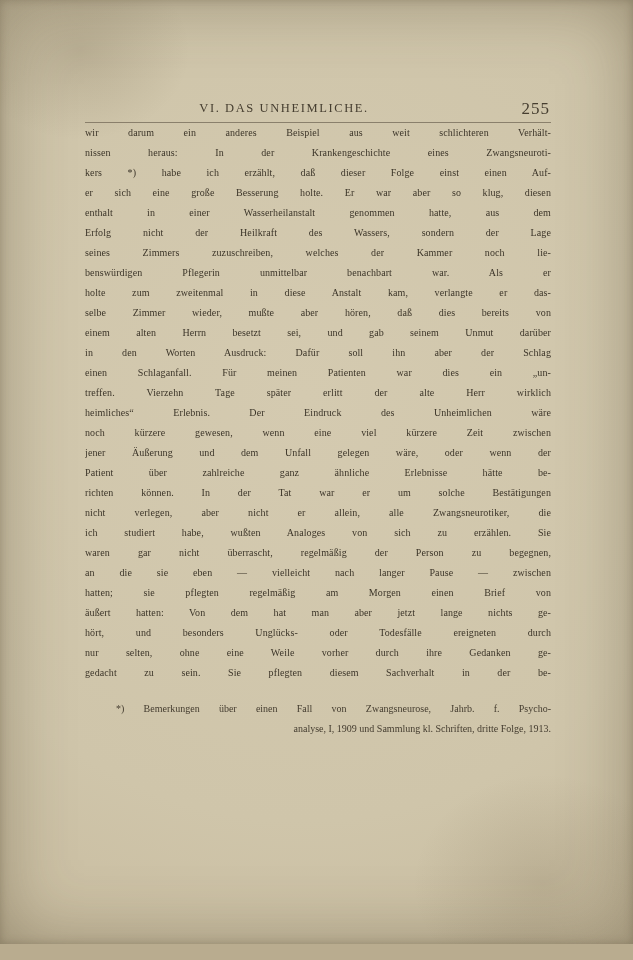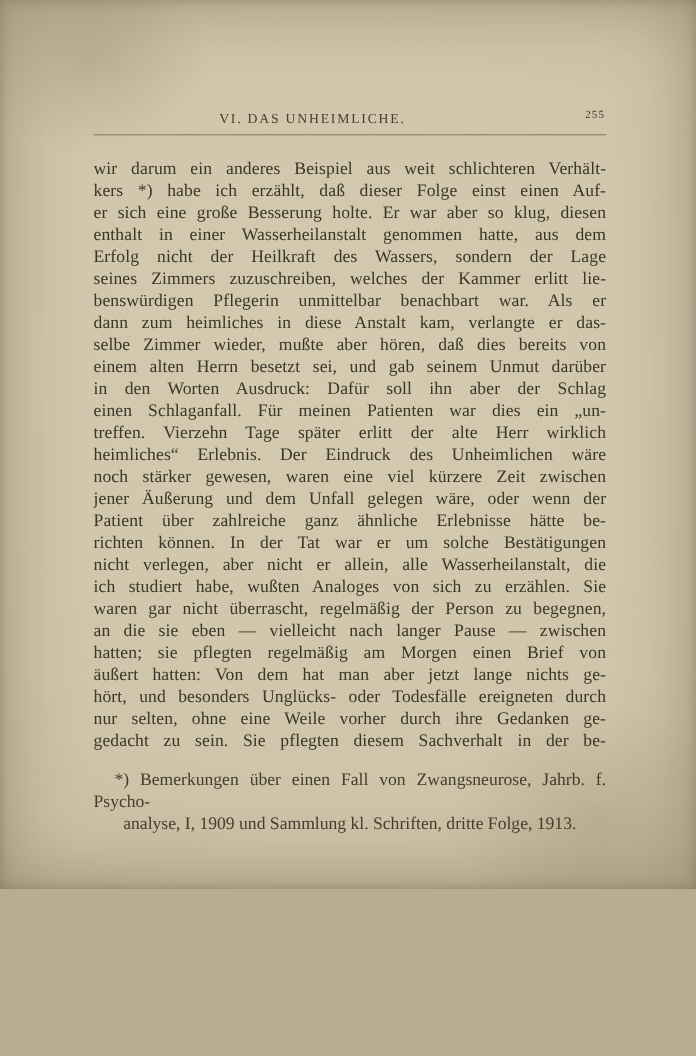--- a/index.html
+++ b/index.html
@@ -4,21 +4,21 @@
 <style>
   html, body { margin: 0; padding: 0; }
   body {
     width: 633px; height: 960px;
     background: #b9ac8f;
     font-family: "Liberation Serif", serif;
     overflow: hidden;
   }
   .page {
     position: relative;
-    width: 633px; height: 808px;
+    width: 633px; height: 944px;
     background:
       radial-gradient(ellipse 130% 90% at 48% 42%, #d4cab0 0%, #cfc5aa 50%, #c6b99c 82%, #b3a586 100%);
     box-shadow:
       inset 0 0 70px rgba(72, 60, 38, 0.38),
       inset 0 0 10px rgba(72, 60, 38, 0.28);
     overflow: hidden;
   }
   .smudge {
     position: absolute;
     pointer-events: none;
@@ -45,50 +45,50 @@
     letter-spacing: 1.6px;
   }
   .running-title {
     display: block;
     text-align: center;
     padding-right: 68px;
   }
   .page-number {
     position: absolute;
     right: 1px; top: -2px;
-    font-size: 10px;
+    font-size: 17px;
     letter-spacing: 1px;
   }
   .rule {
     height: 1px;
     background: #7e7360;
     opacity: 0.85;
     margin-top: 4px;
   }
   .body-text {
-    margin-top: 21px;
-    font-size: 16px;
+    font-size: 10px;
     line-height: 20px;
     color: #3c3529;
     letter-spacing: 0.1px;
     font-family: Liberation Serif, serif;
   }
   .body-text .line {
     height: 20px;
     overflow: hidden;
     text-align: justify;
     text-align-last: justify;
   }
   .footnote {
     margin-top: 16px;
-    font-size: 16px;
+    font-size: 10px;
     line-height: 20px;
     color: #443c2f;
+    margin-left: 12px;
   }
-  .footnote .line { text-align: center; }
+  .footnote .line { text-align: right; }
   .footnote .line:first-child {
     text-indent: 19px;
     text-align: justify;
     text-align-last: justify;
   }
 </style>
 </head>
 <body>
 
 <div class="page">
@@ -99,38 +99,39 @@
 
     <div class="header">
       <span class="running-title">VI. DAS UNHEIMLICHE.</span>
       <span class="page-number">255</span>
     </div>
 
     <div class="rule"></div>
 
     <div class="body-text">
         <div class="line">wir darum ein anderes Beispiel aus weit schlichteren Verhält-</div>
+        <div class="line">nissen heraus: In der Krankengeschichte eines Zwangsneuroti-</div>
         <div class="line">kers *) habe ich erzählt, daß dieser Folge einst einen Auf-</div>
         <div class="line">er sich eine große Besserung holte. Er war aber so klug, diesen</div>
         <div class="line">enthalt in einer Wasserheilanstalt genommen hatte, aus dem</div>
         <div class="line">Erfolg nicht der Heilkraft des Wassers, sondern der Lage</div>
-        <div class="line">seines Zimmers zuzuschreiben, welches der Kammer erlitt lie-</div>
+        <div class="line">seines Zimmers zuzuschreiben, welches der Kammer noch lie-</div>
         <div class="line">benswürdigen Pflegerin unmittelbar benachbart war. Als er</div>
-        <div class="line">dann zum heimliches in diese Anstalt kam, verlangte er das-</div>
+        <div class="line">holte zum zweitenmal in diese Anstalt kam, verlangte er das-</div>
         <div class="line">selbe Zimmer wieder, mußte aber hören, daß dies bereits von</div>
         <div class="line">einem alten Herrn besetzt sei, und gab seinem Unmut darüber</div>
         <div class="line">in den Worten Ausdruck: Dafür soll ihn aber der Schlag</div>
         <div class="line">einen Schlaganfall. Für meinen Patienten war dies ein „un-</div>
         <div class="line">treffen. Vierzehn Tage später erlitt der alte Herr wirklich</div>
         <div class="line">heimliches“ Erlebnis. Der Eindruck des Unheimlichen wäre</div>
-        <div class="line">noch stärker gewesen, waren eine viel kürzere Zeit zwischen</div>
+        <div class="line">noch kürzere gewesen, wenn eine viel kürzere Zeit zwischen</div>
         <div class="line">jener Äußerung und dem Unfall gelegen wäre, oder wenn der</div>
         <div class="line">Patient über zahlreiche ganz ähnliche Erlebnisse hätte be-</div>
         <div class="line">richten können. In der Tat war er um solche Bestätigungen</div>
-        <div class="line">nicht verlegen, aber nicht er allein, alle Wasserheilanstalt, die</div>
+        <div class="line">nicht verlegen, aber nicht er allein, alle Zwangsneurotiker, die</div>
         <div class="line">ich studiert habe, wußten Analoges von sich zu erzählen. Sie</div>
         <div class="line">waren gar nicht überrascht, regelmäßig der Person zu begegnen,</div>
         <div class="line">an die sie eben — vielleicht nach langer Pause — zwischen</div>
         <div class="line">hatten; sie pflegten regelmäßig am Morgen einen Brief von</div>
         <div class="line">äußert hatten: Von dem hat man aber jetzt lange nichts ge-</div>
         <div class="line">hört, und besonders Unglücks- oder Todesfälle ereigneten durch</div>
         <div class="line">nur selten, ohne eine Weile vorher durch ihre Gedanken ge-</div>
         <div class="line">gedacht zu sein. Sie pflegten diesem Sachverhalt in der be-</div>
       </div>
 

